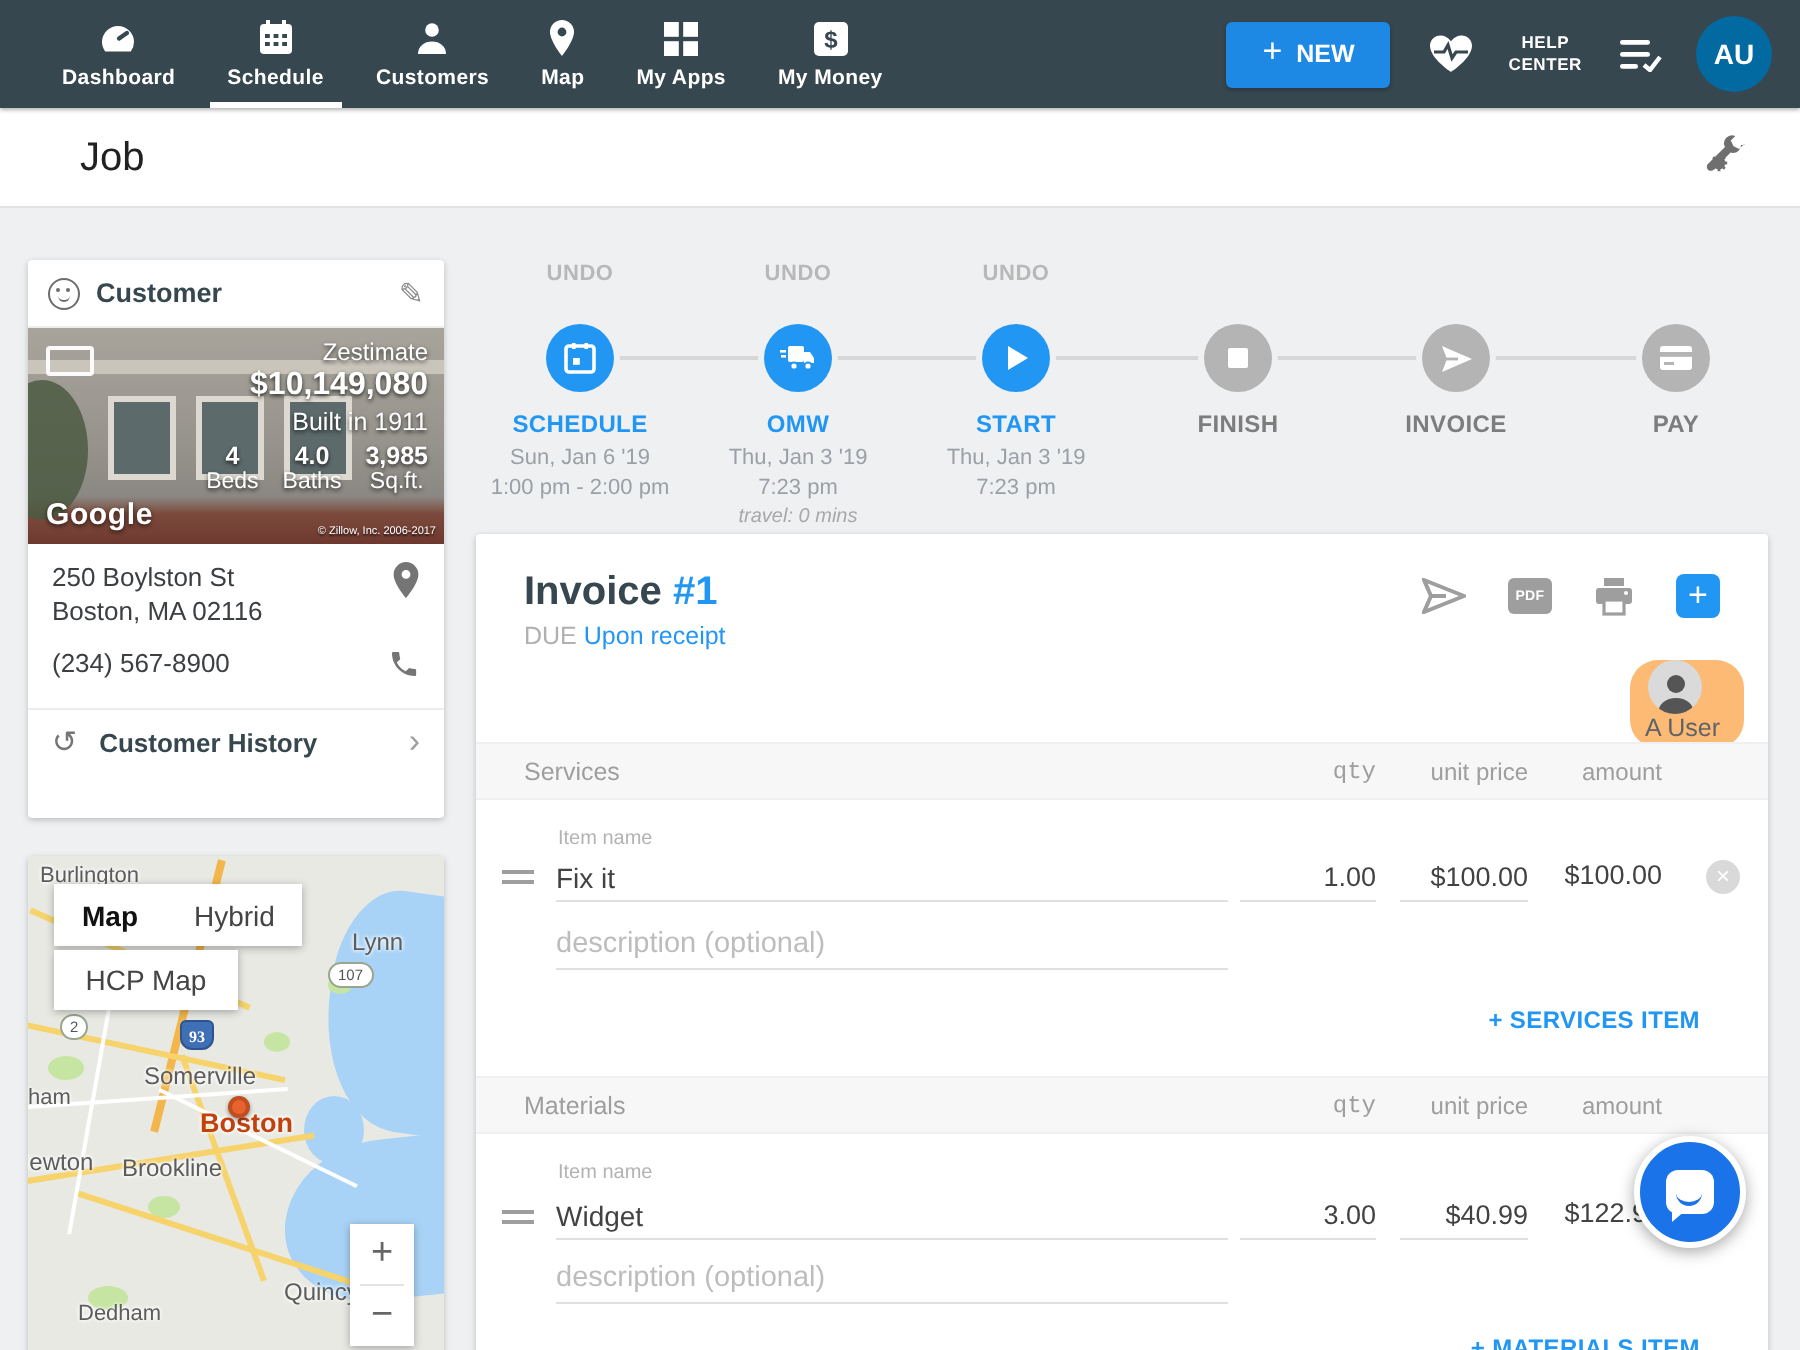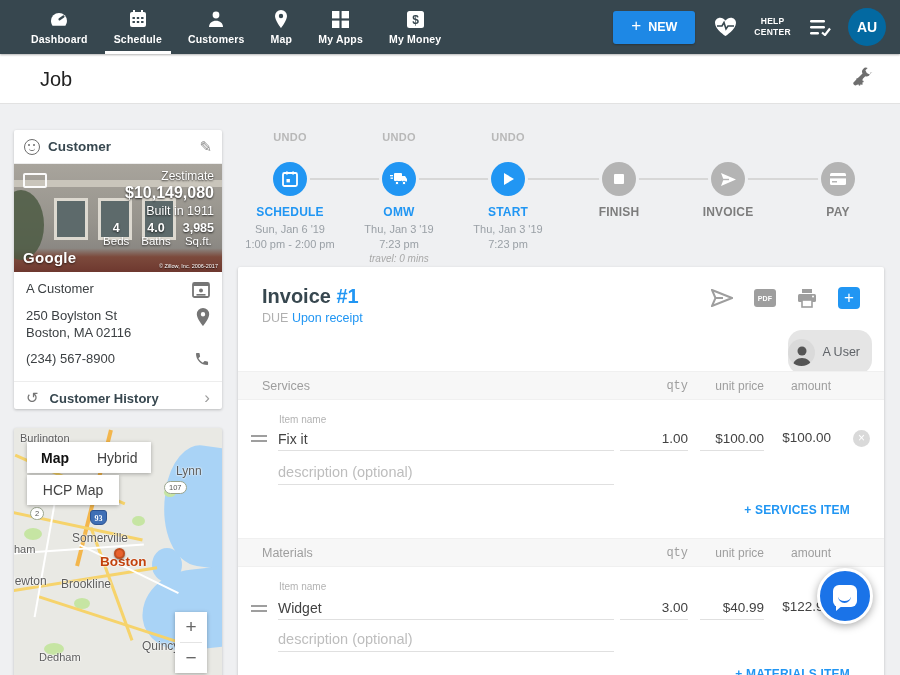--- a/index.html
+++ b/index.html
@@ -98,21 +98,21 @@
   
   .inv-card { left:238px; top:267px; width:646px; height:430px; }
   .inv-title { position:absolute; left:24px; top:18px; font-size:20px; font-weight:bold; color:#37474f; }
   .inv-num { color:#2196f3; font-weight:bold; }
   .inv-due { position:absolute; left:24px; top:44px; font-size:12.5px; }
   .due-l { color:#b0b0b0; } .due-v { color:#2196f3; cursor:pointer; }
   .inv-icons { position:absolute; right:24px; top:20px; display:flex; align-items:center; gap:21px; }
   .inv-ic { color:#9e9e9e; cursor:pointer; display:flex; }
   .pdf-ic { width:22px; height:18px; background:#9e9e9e; border-radius:3px; color:#fff; font-size:7px; font-weight:bold; display:flex; align-items:center; justify-content:center; letter-spacing:.2px; cursor:pointer; }
   .plus-box { width:22px; height:22px; background:#2196f3; border-radius:4px; color:#fff; font-size:17px; display:flex; align-items:center; justify-content:center; cursor:pointer; }
-  .user-chip { position:absolute; right:12px; top:63px; height:44px; background:#e5e5e5; border-radius:14px; display:flex; align-items:center; padding-right:12px; cursor:pointer; }
+  .user-chip { position:absolute; right:12px; top:63px; height:44px; background:#fdba74; border-radius:14px; display:flex; align-items:center; padding-right:12px; cursor:pointer;flex-direction:column; }
   .chip-av { width:27px; height:27px; border-radius:50%; background:#dadada; overflow:hidden; display:flex; align-items:flex-end; justify-content:center; }
   .chip-label { font-size:12.5px; color:#5f6368; margin-left:7px; }
 
   .sec-strip { position:absolute; left:0; width:646px; height:29px; background:#f7f7f7; border-top:1px solid #f0f0f0; border-bottom:1px solid #f0f0f0; }
   .sec-title { position:absolute; left:24px; top:7px; font-size:12.5px; color:#9e9e9e; }
   .colh { position:absolute; top:7px; font-size:12px; color:#9e9e9e; }
   .colh.qty { right:196px;font-family:Liberation Mono, monospace; } .colh.price { right:120px; } .colh.amt { right:53px; }
 
   .drag { position:absolute; left:13px; width:16px; cursor:grab; }
   .drag span { display:block; height:2px; background:#9e9e9e; margin-bottom:3px; }
@@ -283,31 +283,20 @@
             <div class="v">3,985</div>
             <div class="l">Sq.ft.</div>
           </div>
         </div>
       </div>
       <div class="g-logo">Google</div>
       <div class="z-copy">© Zillow, Inc. 2006-2017</div>
     </div>
     <div class="cust-rows">
       <div class="c-row">
-        <span class="txt">A Customer</span>
-        <span class="ric">
-          <svg width="18" height="18" viewBox="0 0 18 18">
-              <rect x="1" y="2" width="16" height="14" rx="1.5" fill="none" stroke="#757575" stroke-width="1.8"></rect>
-              <rect x="1" y="2" width="16" height="3" fill="#757575"></rect>
-              <circle cx="9" cy="9.5" r="2" fill="#757575"></circle>
-              <rect x="4.5" y="13" width="9" height="1.6" fill="#757575"></rect>
-            </svg>
-        </span>
-      </div>
-      <div class="c-row">
         <span class="txt">
           <div>250 Boylston St</div>
           <div>Boston, MA 02116</div>
         </span>
         <span class="ric">
           <svg width="14" height="18" viewBox="0 0 14 18">
               <path d="M7 0a6.2 6.2 0 00-6.2 6.2C.8 10.8 7 18 7 18s6.2-7.2 6.2-11.8A6.2 6.2 0 007 0zm0 8.4a2.2 2.2 0 110-4.4 2.2 2.2 0 010 4.4z" fill="#757575"></path>
             </svg>
         </span>
       </div>

